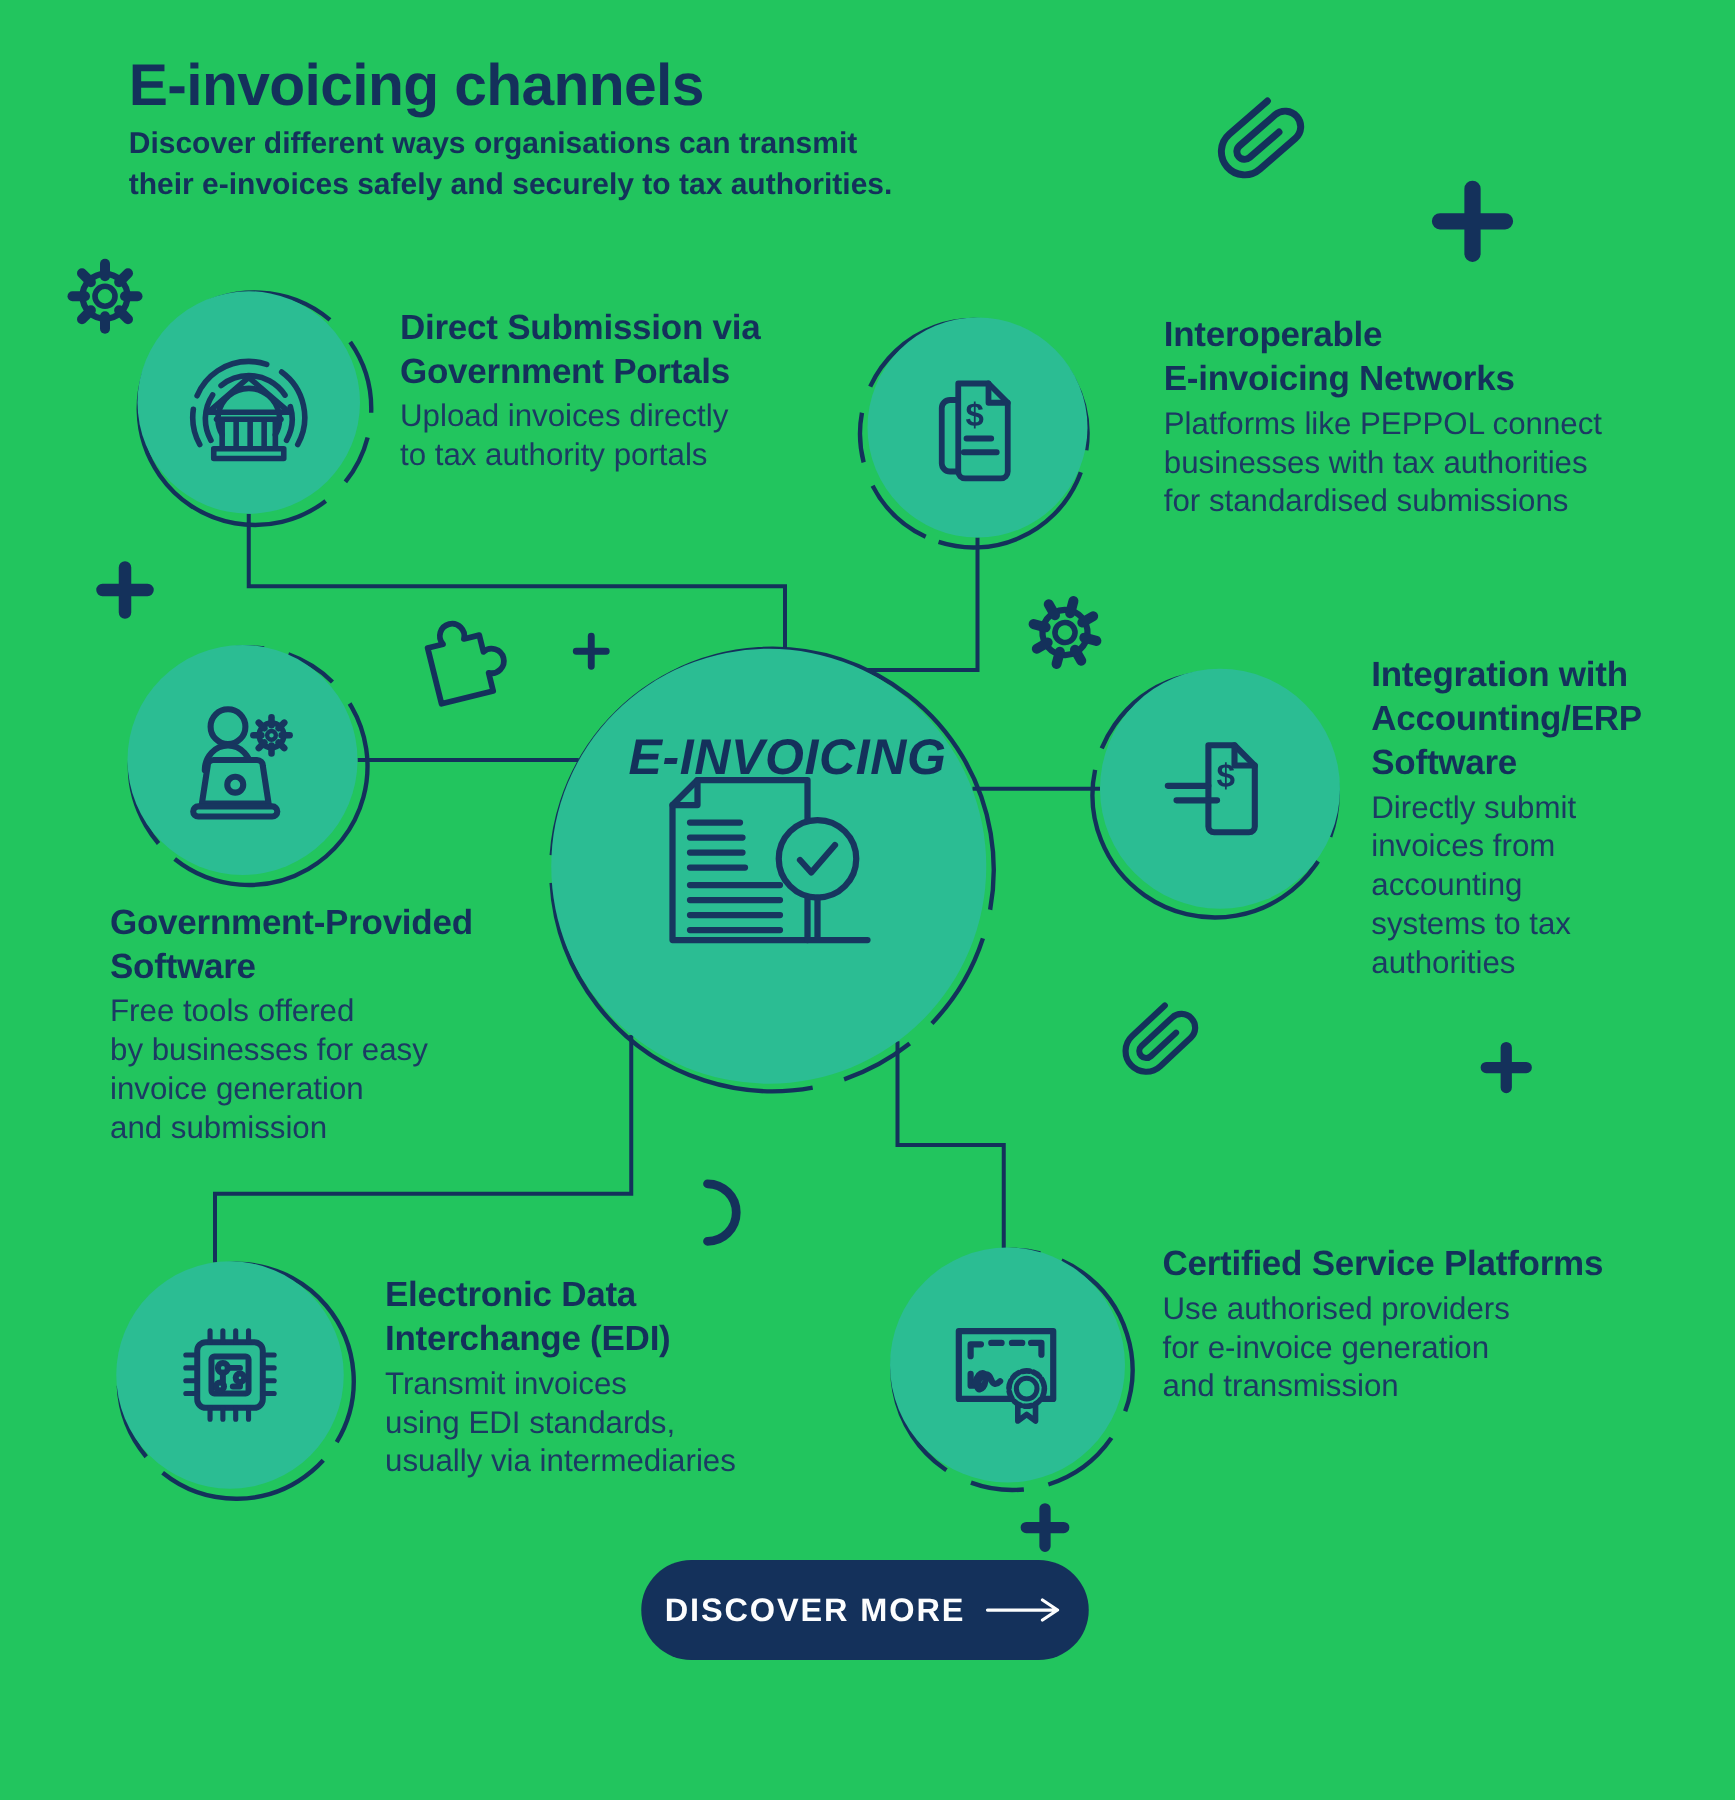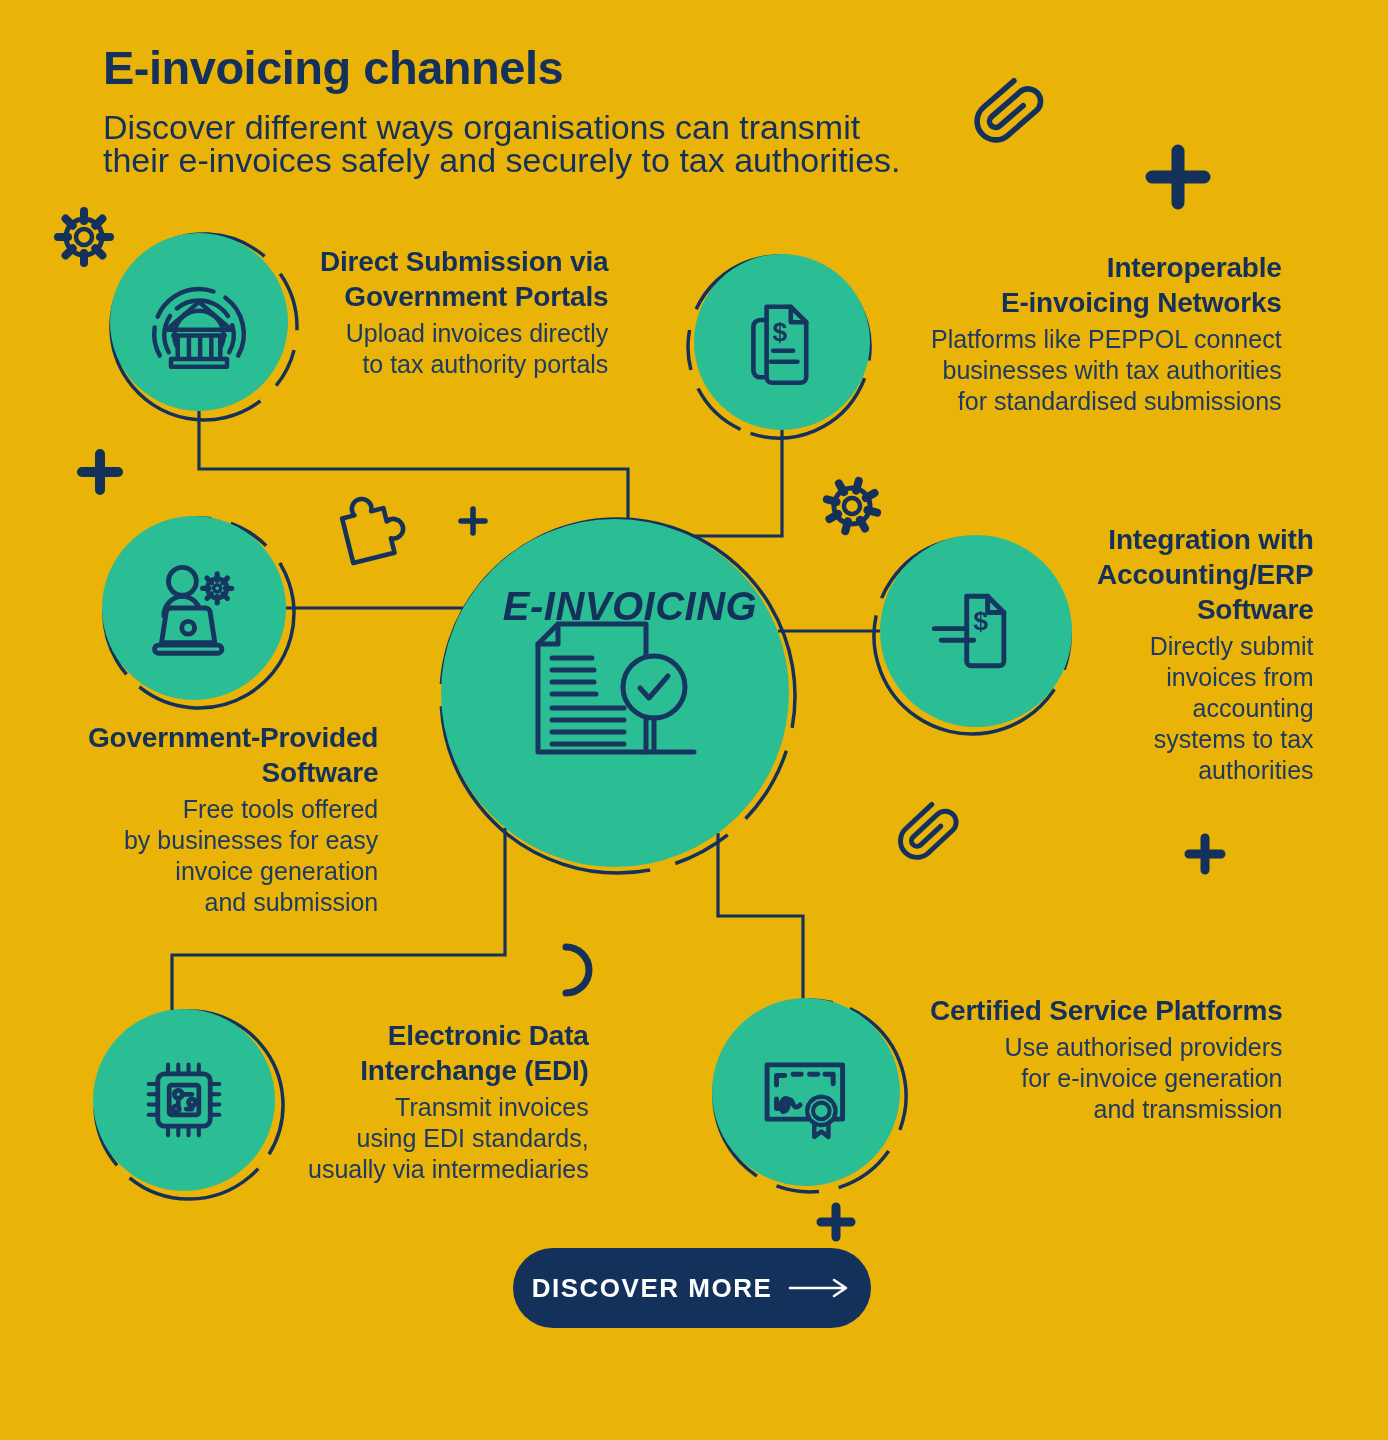--- a/index.html
+++ b/index.html
@@ -1,23 +1,23 @@
 <!DOCTYPE html>
 <html><head>
 <meta charset="utf-8">
 <style>
   html,body{margin:0;padding:0;background:#e8e8e8;}
-  .stage{position:relative;width:1388px;height:1440px;background:#eab308;overflow:hidden;
+  .stage{position:relative;width:1388px;height:1440px;background:#22c55e;overflow:hidden;
          font-family:"Liberation Sans",sans-serif;color:#14315B;}
   .bg{position:absolute;left:0;top:0;z-index:1;}
   .hdr{position:absolute;left:103px;top:40px;z-index:5;width:840px;}
   .hdr h1{margin:0;font-size:47px;font-weight:700;letter-spacing:-0.5px;color:#14315B;}
-  .hdr .sub{margin:16px 0 0 0;font-size:34px;line-height:33px;font-weight:400;white-space:pre-line;color:#14315B;}
+  .hdr .sub{margin:3px 0 0 0;font-size:24px;line-height:33px;font-weight:700;white-space:pre-line;color:#14315B;}
   .circle{position:absolute;border-radius:50%;background:#2BBD93;display:flex;align-items:center;justify-content:center;z-index:2;}
-  .ntext{position:absolute;z-index:3;text-align:right;}
+  .ntext{position:absolute;z-index:3;}
   .ntitle{font-size:28px;line-height:35px;font-weight:700;white-space:pre-line;color:#14315B;letter-spacing:-0.2px;}
   .ndesc{font-size:25px;line-height:31px;font-weight:400;white-space:pre-line;color:#1C3A63;margin-top:4px;}
   .clabel{position:absolute;z-index:4;width:320px;text-align:center;font-size:40px;font-weight:700;
           font-style:italic;letter-spacing:0.5px;color:#14315B;}
   .cicon{position:absolute;z-index:3;}
   .cta{position:absolute;left:513px;top:1248px;width:358px;height:80px;background:#14315B;border-radius:42px;
        display:flex;align-items:center;justify-content:center;gap:16px;z-index:5;border:none;cursor:pointer;}
   .cta span{color:#FCFDFE;font-size:26px;font-weight:700;letter-spacing:1.5px;}
   .s{stroke:#17365F;fill:none;stroke-linecap:round;stroke-linejoin:round;}
   .sf{stroke:#17365F;fill:#2BBD93;stroke-linecap:round;stroke-linejoin:round;}

